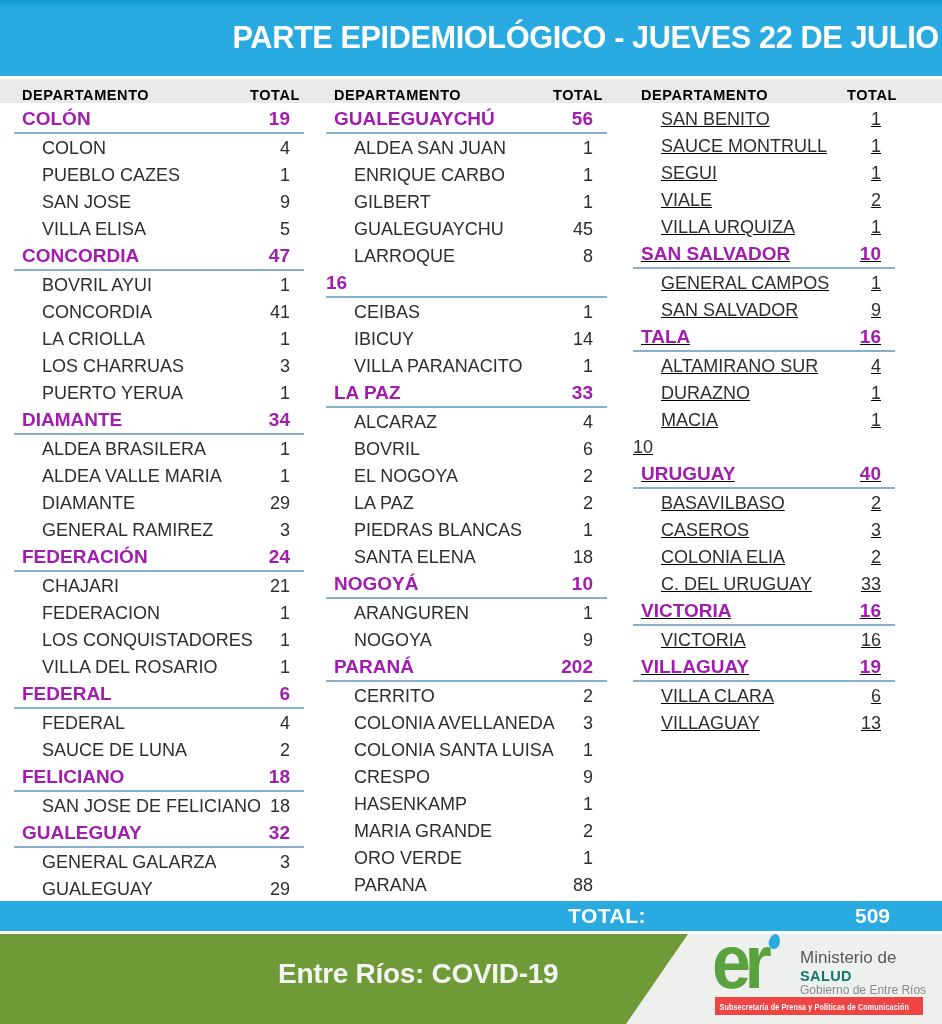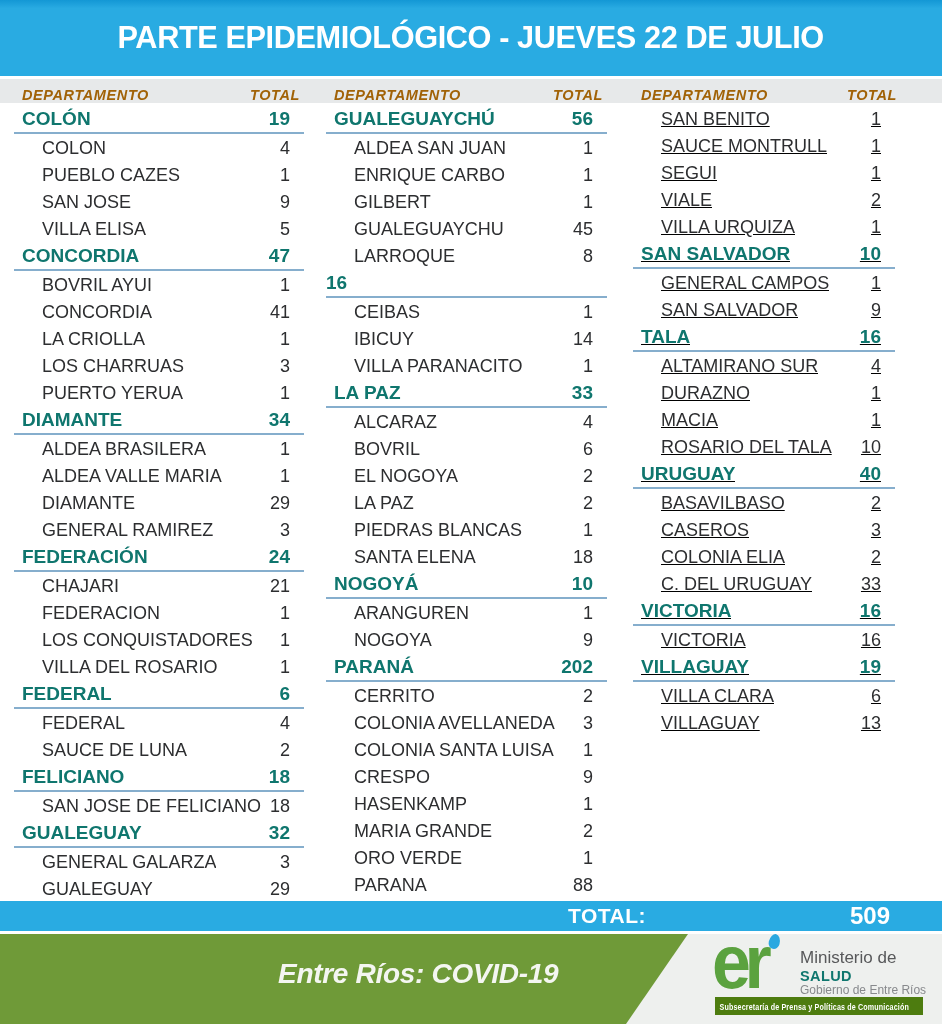--- a/index.html
+++ b/index.html
@@ -4,65 +4,65 @@
 <style>
   html,body{margin:0;padding:0;background:#ffffff;}
   .page{
     position:relative;width:942px;height:1024px;overflow:hidden;background:#ffffff;
     font-family:"Liberation Sans", sans-serif;
   }
   
   .titlebar{
     position:absolute;left:0;top:0;width:942px;height:76px;
     background:linear-gradient(180deg,#1397d5 0%,#29abe2 11%,#29abe2 100%);
-    display:flex;align-items:center;justify-content:center;
+    display:flex;align-items:center;justify-content:flex-end;
   }
   .titlebar h1{
     margin:0;color:#ffffff;font-size:31px;font-weight:bold;letter-spacing:-0.4px;
     transform:scaleX(0.99);white-space:nowrap;
   }
   
   .band{position:absolute;left:0;top:79px;width:942px;height:24px;background:#e7e9ea;}
   .band-cell{position:absolute;top:0;height:32px;display:flex;justify-content:space-between;align-items:center;
-    color:#a16207;font-weight:bold;font-size:14.5px;letter-spacing:0.6px;font-style:italic;}
+    color:#000000;font-weight:bold;font-size:14.5px;letter-spacing:0.6px;}
   .band-cell .dep{padding-left:8px;}
   .band-cell .tot{padding-right:4px;}
   .bc1{left:14px;width:290px;}
   .bc2{left:326px;width:281px;}
   .bc3{left:633px;width:268px;}
   
   .tcol{position:absolute;top:106px;}
   .tcol1{left:14px;width:290px;}
   .tcol2{left:326px;width:281px;}
   .tcol3{left:633px;width:262px;text-decoration:underline;}
   .row{display:flex;justify-content:space-between;align-items:center;white-space:nowrap;}
-  .group-row{height:26px;font-weight:bold;font-size:19px;color:#0f766e;border-bottom:2px solid #86aecd;margin-bottom:1px;}
+  .group-row{height:26px;font-weight:bold;font-size:19px;color:#a21caf;border-bottom:2px solid #86aecd;margin-bottom:1px;}
   .item-row{height:27px;font-size:18px;color:#2d2e30;}
   .row .name{padding-left:8px;overflow:hidden;}
   .item-row .name{padding-left:28px;}
   .row .val{padding-right:14px;}
   
   .totalbar{position:absolute;left:0;top:901px;width:942px;height:30px;background:#29abe2;}
   .totalbar .lbl{position:absolute;left:568px;top:0;line-height:30px;color:#ffffff;font-weight:bold;font-size:21px;letter-spacing:0.5px;}
-  .totalbar .num{position:absolute;right:52px;top:0;line-height:30px;color:#ffffff;font-weight:bold;font-size:24px;margin-left:18px;}
+  .totalbar .num{position:absolute;right:52px;top:0;line-height:30px;color:#ffffff;font-weight:bold;font-size:21px;margin-left:18px;}
   
   .footer{position:absolute;left:0;top:934px;width:942px;height:90px;background:#eef0ee;}
   .footer-green{position:absolute;left:0;top:0;width:942px;height:90px;background:#6f9a38;
     clip-path:polygon(0 0,688px 0,626px 90px,0 90px);}
-  .footer-banner{position:absolute;left:278px;top:24px;color:#f4f6f1;font-size:28px;font-weight:bold;font-style:italic;
+  .footer-banner{position:absolute;left:278px;top:24px;color:#f4f6f1;font-size:28px;font-weight:bold;
     letter-spacing:-0.3px;white-space:nowrap;}
   .logo-er{position:absolute;left:712px;top:-22px;height:100px;line-height:100px;
     color:#5ba23f;font-size:76px;font-weight:bold;letter-spacing:-7px;transform:scaleX(0.92);transform-origin:left center;}
   .logo-dot{position:absolute;left:769px;top:0px;width:11px;height:15px;background:#2aa8e0;
     border-radius:50% 50% 50% 50% / 60% 60% 40% 40%;transform:rotate(14deg);}
   .ministry{position:absolute;left:800px;top:14px;line-height:1.15;}
   .ministry .l1{font-size:17px;color:#57585a;}
   .ministry .l2{font-size:14.5px;font-weight:bold;color:#0f766e;letter-spacing:0.4px;}
   .ministry .l3{font-size:12px;color:#87898c;}
-  .subsec{position:absolute;left:715px;top:63px;width:208px;height:18px;background:#4d7c0f;
+  .subsec{position:absolute;left:715px;top:63px;width:208px;height:18px;background:#ef4444;
     display:flex;align-items:center;overflow:hidden;}
   .subsec span{display:inline-block;color:#ffffff;font-weight:bold;font-size:9.5px;white-space:nowrap;
     transform:scaleX(0.75);transform-origin:left center;padding-left:6px;letter-spacing:0.2px;}
 </style>
 </head>
 <body>
 
 <div class="page">
 
   <div class="titlebar">
@@ -362,21 +362,20 @@
       </div>
       <div class="row item-row">
         <span class="name">DURAZNO</span>
         <span class="val">1</span>
       </div>
       <div class="row item-row">
         <span class="name">MACIA</span>
         <span class="val">1</span>
       </div>
       <div class="row item-row">
-        <span class="name">ROSARIO DEL TALA</span>
         <span class="val">10</span>
       </div>
       <div class="row group-row">
         <span class="name">URUGUAY</span>
         <span class="val">40</span>
       </div>
       <div class="row item-row">
         <span class="name">BASAVILBASO</span>
         <span class="val">2</span>
       </div>

